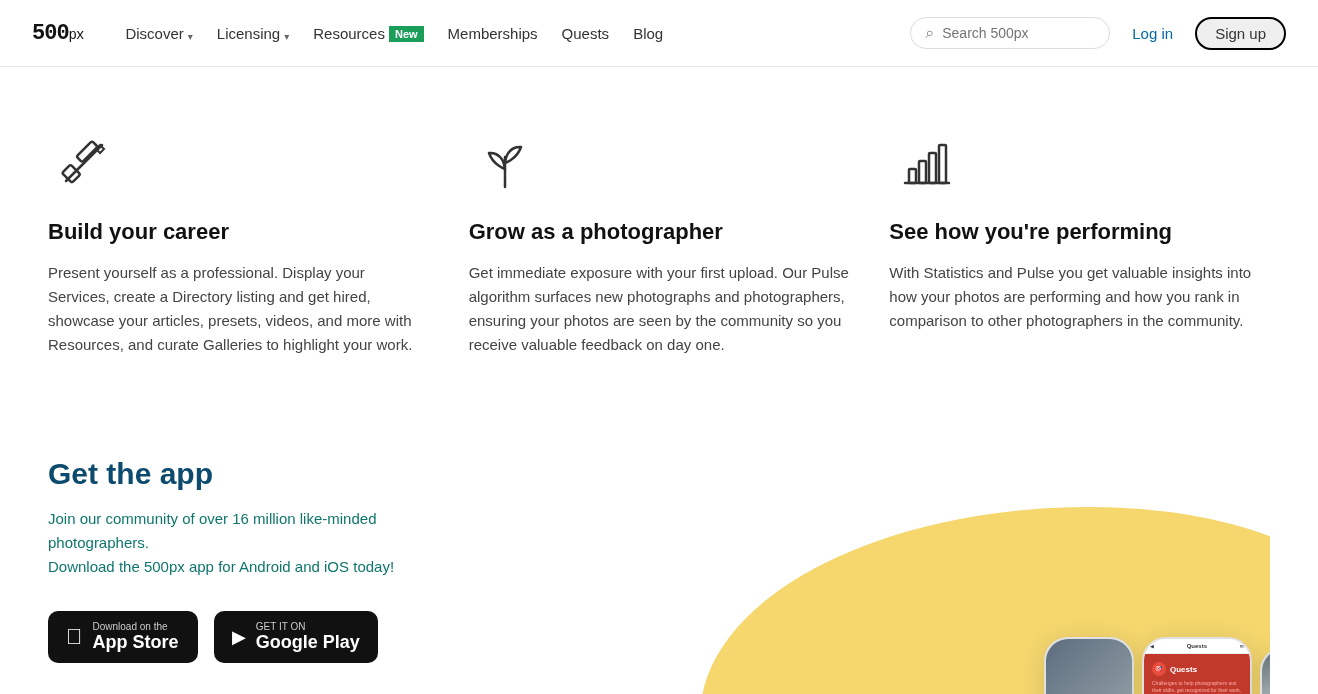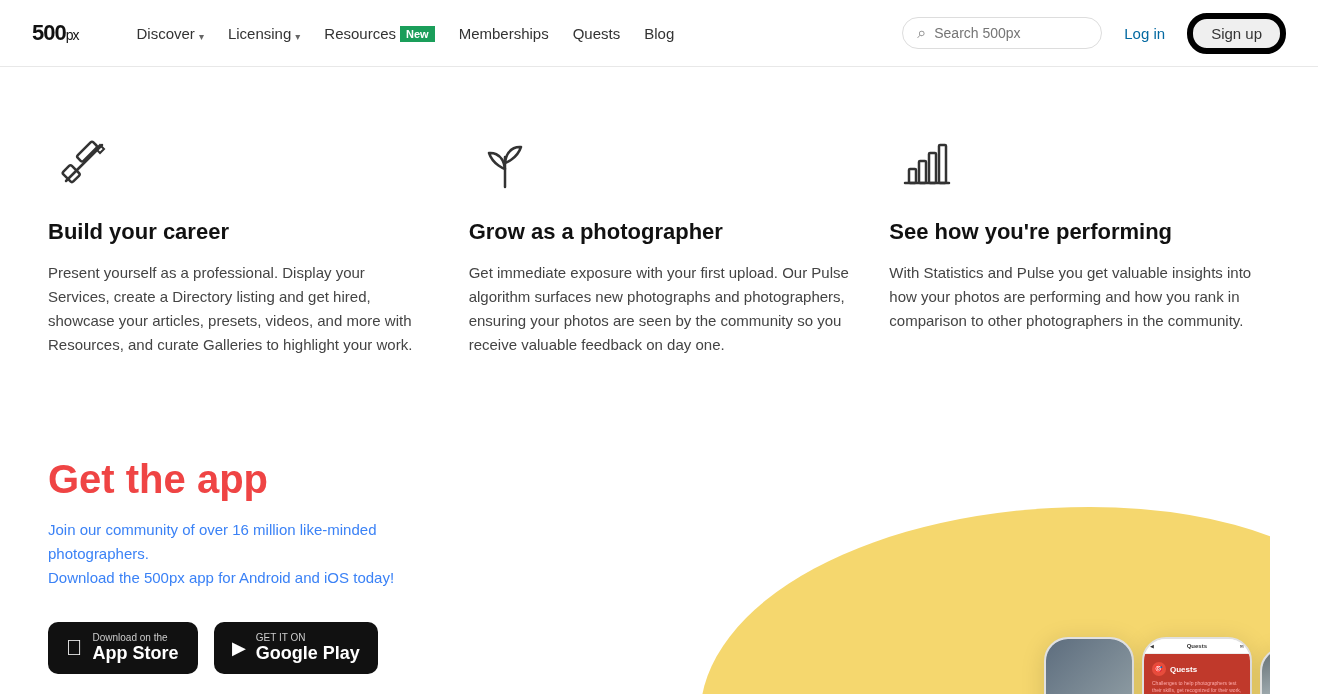--- a/index.html
+++ b/index.html
@@ -13,23 +13,24 @@
       height: 67px;
       border-bottom: 1px solid #e8e8e8;
       position: relative;
       z-index: 10;
     }
     .logo {
       font-size: 22px;
       font-weight: 700;
       color: #111;
       text-decoration: none;
-      margin-right: 48px;
+      margin-right: 32px;
       letter-spacing: -1px;
       white-space: nowrap;
+      font-family: Liberation Mono, monospace;
     }
     .logo span { color: #111; }
     nav { display: flex; align-items: center; gap: 4px; flex: 1; }
     .nav-item {
       display: flex;
       align-items: flex-end;
       gap: 4px;
       padding: 8px 10px;
       font-size: 15px;
       color: #333;
@@ -67,21 +68,21 @@
     .search-icon { color: #888; font-size: 16px; }
     .login-btn {
       font-size: 15px;
       color: #0369a1;
       cursor: pointer;
       padding: 6px 10px;
     }
     .signup-btn {
       font-size: 15px;
       color: #333;
-      border: 6px solid #000000;
+      border: 2px solid #000000;
       border-radius: 20px;
       padding: 6px 18px;
       cursor: pointer;
       font-weight: 500;
     }
 
     
     main { padding: 60px 48px 0 48px; }
 
     
@@ -116,28 +117,28 @@
       position: relative;
       min-height: 320px;
       overflow: hidden;
     }
     .get-app-content {
       flex: 0 0 420px;
       padding-top: 20px;
       z-index: 2;
     }
     .get-app-title {
-      font-size: 40px;
+      font-size: 30px;
       font-weight: 700;
-      color: #ef4444;
+      color: #0c4a6e;
       margin-bottom: 16px;
     }
     .get-app-desc {
       font-size: 15px;
-      color: #3b82f6;
+      color: #0f766e;
       line-height: 1.6;
       margin-bottom: 32px;
     }
     .app-buttons { display: flex; gap: 16px; }
     .app-btn {
       background: #111;
       color: #fff;
       border-radius: 10px;
       padding: 10px 18px;
       display: flex;

